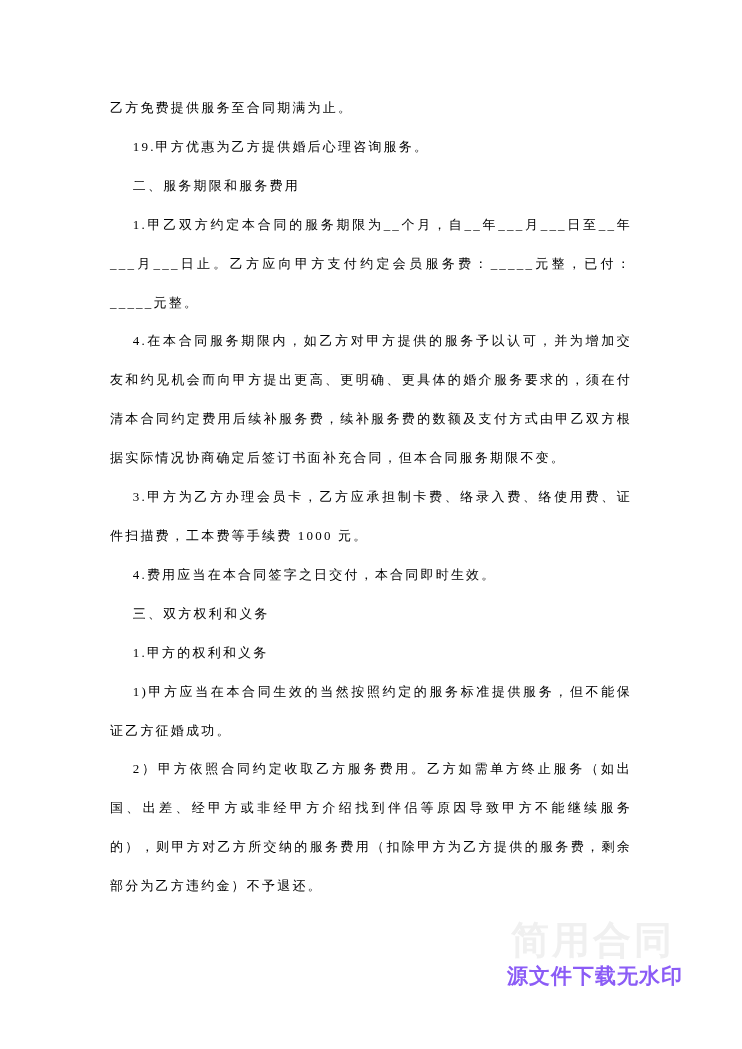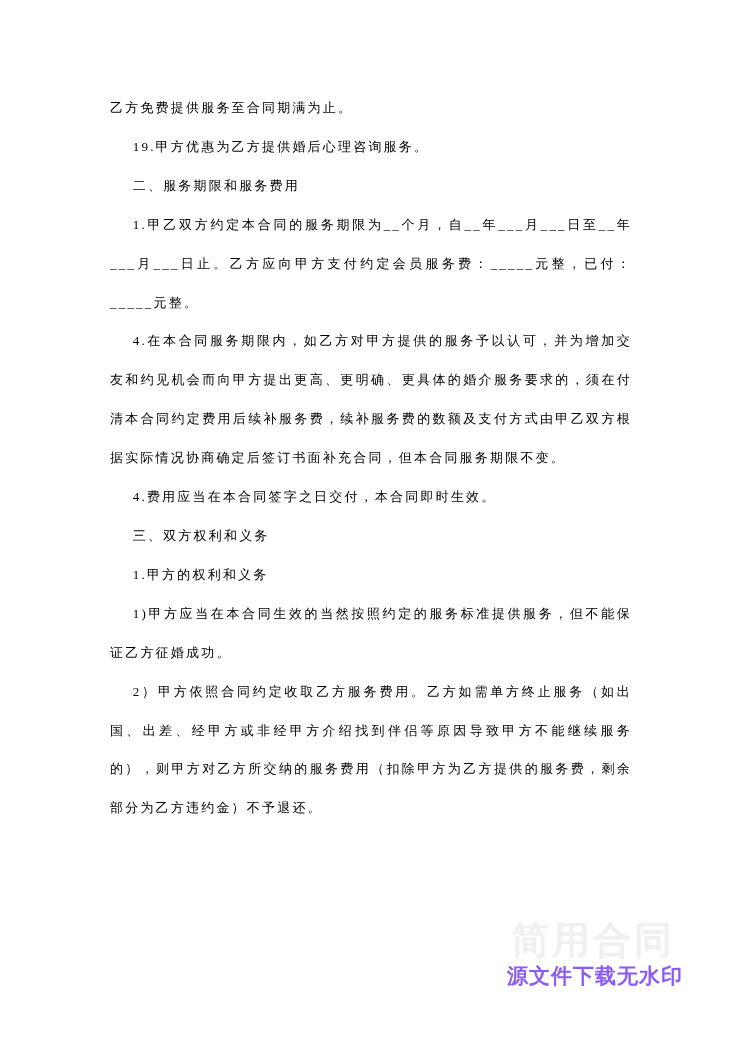--- a/index.html
+++ b/index.html
@@ -54,20 +54,21 @@
     <div class="wm-title">简用合同</div>
     <div class="wm-sub">源文件下载无水印</div>
   </div>
 
   <div class="content">
     <p>乙方免费提供服务至合同期满为止。</p>
     <p class="indent">19.甲方优惠为乙方提供婚后心理咨询服务。</p>
     <p class="indent">二、服务期限和服务费用</p>
     <p class="indent">1.甲乙双方约定本合同的服务期限为__个月，自__年___月___日至__年___月___日止。乙方应向甲方支付约定会员服务费：_____元整，已付：_____元整。</p>
     <p class="indent">4.在本合同服务期限内，如乙方对甲方提供的服务予以认可，并为增加交友和约见机会而向甲方提出更高、更明确、更具体的婚介服务要求的，须在付清本合同约定费用后续补服务费，续补服务费的数额及支付方式由甲乙双方根据实际情况协商确定后签订书面补充合同，但本合同服务期限不变。</p>
+    <p class="indent">3.甲方为乙方办理会员卡，乙方应承担制卡费、络录入费、络使用费、证件扫描费，工本费等手续费 1000 元。</p>
     <p class="indent">4.费用应当在本合同签字之日交付，本合同即时生效。</p>
     <p class="indent">三、双方权利和义务</p>
     <p class="indent">1.甲方的权利和义务</p>
     <p class="indent">1)甲方应当在本合同生效的当然按照约定的服务标准提供服务，但不能保证乙方征婚成功。</p>
     <p class="indent">2）甲方依照合同约定收取乙方服务费用。乙方如需单方终止服务（如出国、出差、经甲方或非经甲方介绍找到伴侣等原因导致甲方不能继续服务的），则甲方对乙方所交纳的服务费用（扣除甲方为乙方提供的服务费，剩余部分为乙方违约金）不予退还。</p>
   </div>
 
 </div>
 
 </body></html>

